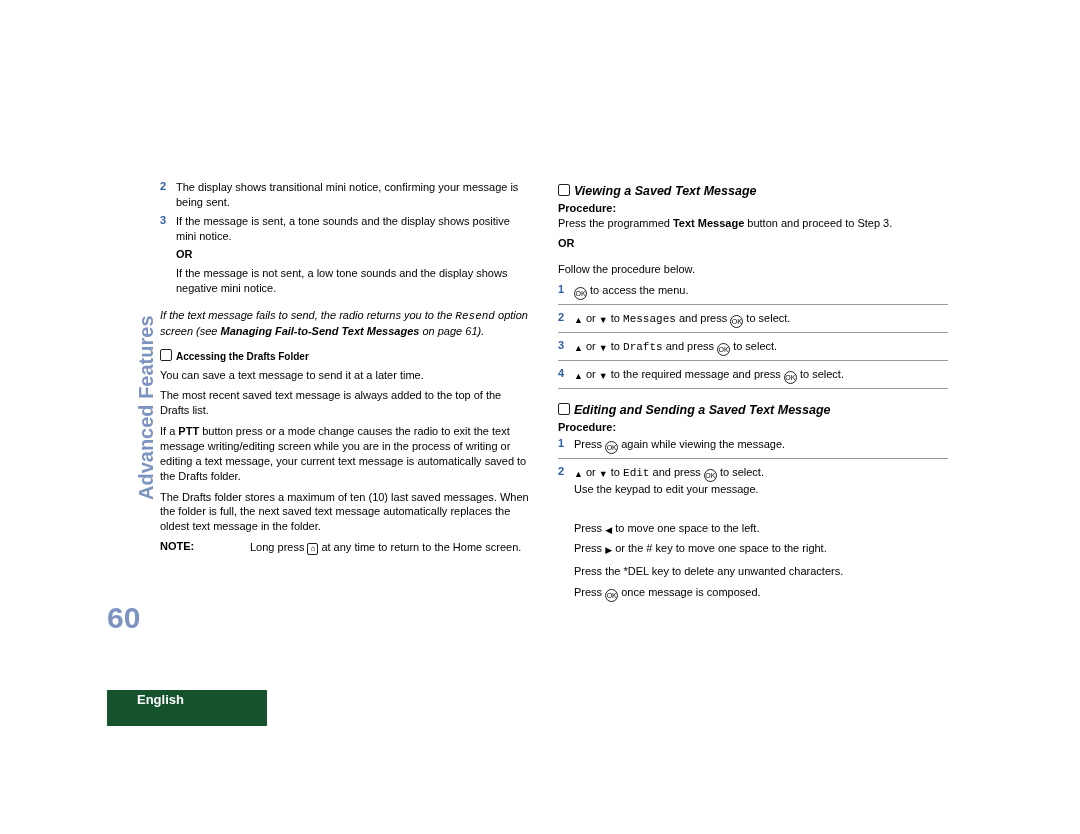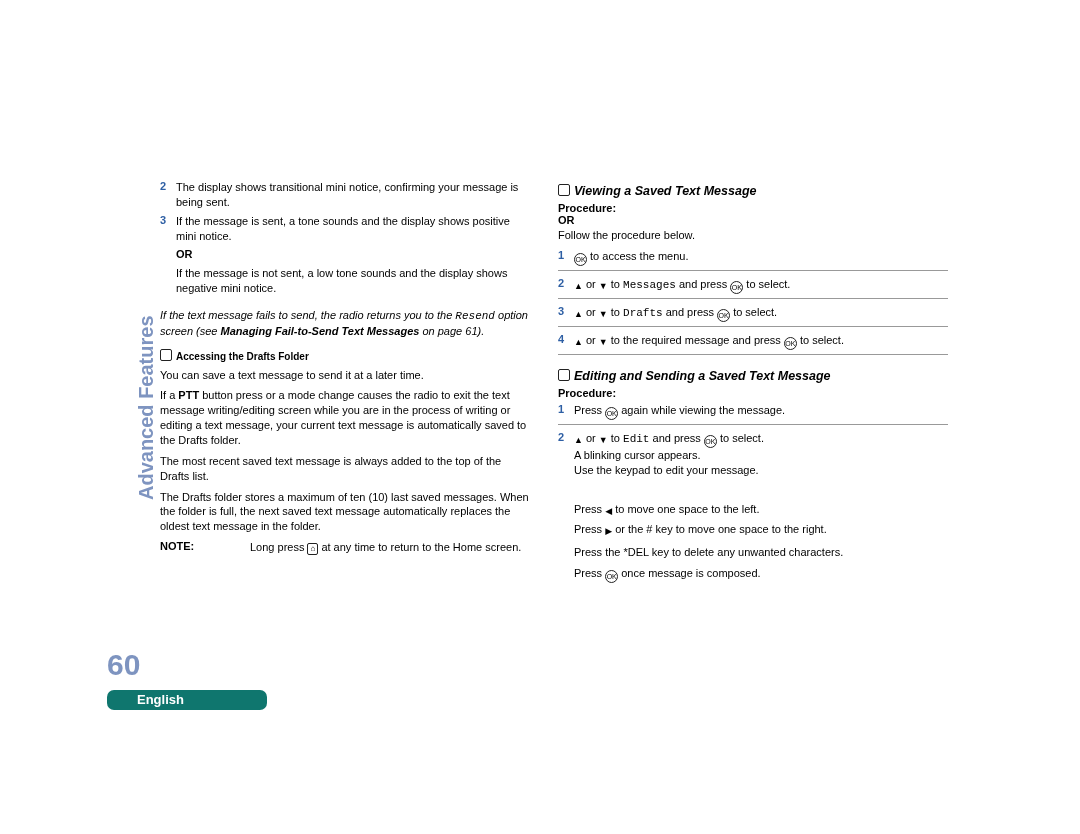--- a/index.html
+++ b/index.html
@@ -24,38 +24,37 @@
     top: 500px;
     transform: rotate(-90deg);
     transform-origin: left top;
     font-size: 20px;
     font-weight: bold;
     color: #7e94c0;
   }
   .page-number {
     position: absolute;
     left: 107px;
-    top: 648px;
+    top: 601px;
     font-size: 30px;
     font-weight: bold;
     color: #7e94c0;
   }
   .lang-box {
     position: absolute;
     left: 107px;
     top: 690px;
     width: 130px;
-    height: 20px;
-    background: #0f766e;
+    height: 36px;
+    background: #14532d;
     color: #fff;
     font-weight: bold;
     font-size: 13px;
     padding-left: 30px;
     line-height: 20px;
-    border-radius: 7px;
   }
   .columns {
     position: absolute;
     top: 180px;
     left: 160px;
     display: flex;
     gap: 28px;
   }
   .col {
     width: 370px;
@@ -113,42 +112,45 @@
 
       <div class="italic-note">
         <span>If the text message fails to send, the radio returns you to the </span><span class="mono">Resend</span><span> option screen (see </span><span class="bi">Managing Fail-to-Send Text Messages</span><span> on page 61).</span>
       </div>
 
       <div class="h3">
         <span class="h-icon"></span><span>Accessing the Drafts Folder</span>
       </div>
 
       <div class="para">You can save a text message to send it at a later time.</div>
+      <div class="para">The most recent saved text message is always added to the top of the Drafts list.</div>
       <div class="para">
         <span>If a </span><span class="small-b">PTT</span><span> button press or a mode change causes the radio to exit the text message writing/editing screen while you are in the process of writing or editing a text message, your current text message is automatically saved to the Drafts folder.</span>
       </div>
-      <div class="para">The most recent saved text message is always added to the top of the Drafts list.</div>
       <div class="para">The Drafts folder stores a maximum of ten (10) last saved messages. When the folder is full, the next saved text message automatically replaces the oldest text message in the folder.</div>
 
       <div class="note-row">
         <div class="note-label">NOTE:</div>
         <div class="note-body">
           <span>Long press </span><span class="home-icon">⌂</span><span> at any time to return to the Home screen.</span>
         </div>
       </div>
     </div>
 
     <div class="col col2">
 
       <div class="h3i">
         <span class="h-icon"></span><span>Viewing a Saved Text Message</span>
       </div>
       <div class="small-b">Procedure:</div>
+      <div class="para" style="margin-top:2px">
+        <span>Press the programmed </span><span class="small-b">Text Message</span><span> button and proceed to Step 3.</span>
+      </div>
       <div class="small-b">OR</div>
-      <div class="para" style="margin-top:2px">Follow the procedure below.</div>
+      <div class="para" style="margin-top:13px">Follow the procedure below.</div>
 
       <div class="step-row border">
         <div class="step-num">1</div>
         <div class="step-body">
           <span class="ok">OK</span><span> to access the menu.</span>
         </div>
       </div>
 
       <div class="step-row border">
         <div class="step-num">2</div>
@@ -182,21 +184,20 @@
           <span>Press </span><span class="ok">OK</span><span> again while viewing the message.</span>
         </div>
       </div>
 
       <div class="step-row">
         <div class="step-num">2</div>
         <div class="step-body">
           <div>
             <span class="up">▲</span><span> or </span><span class="down">▼</span><span> to </span><span class="mono">Edit</span><span> and press </span><span class="ok">OK</span><span> to select.</span>
           </div>
-          <div>A blinking cursor appears.</div>
           <div>Use the keypad to edit your message.</div>
           <div style="margin-top:24px">
             <span>Press </span><span class="left">◀</span><span> to move one space to the left.</span>
           </div>
           <div style="margin-top:6px">
             <span>Press </span><span class="right">▶</span><span> or the # key to move one space to the right.</span>
           </div>
           <div style="margin-top:8px">Press the *DEL key to delete any unwanted characters.</div>
           <div style="margin-top:6px">
             <span>Press </span><span class="ok">OK</span><span> once message is composed.</span>

